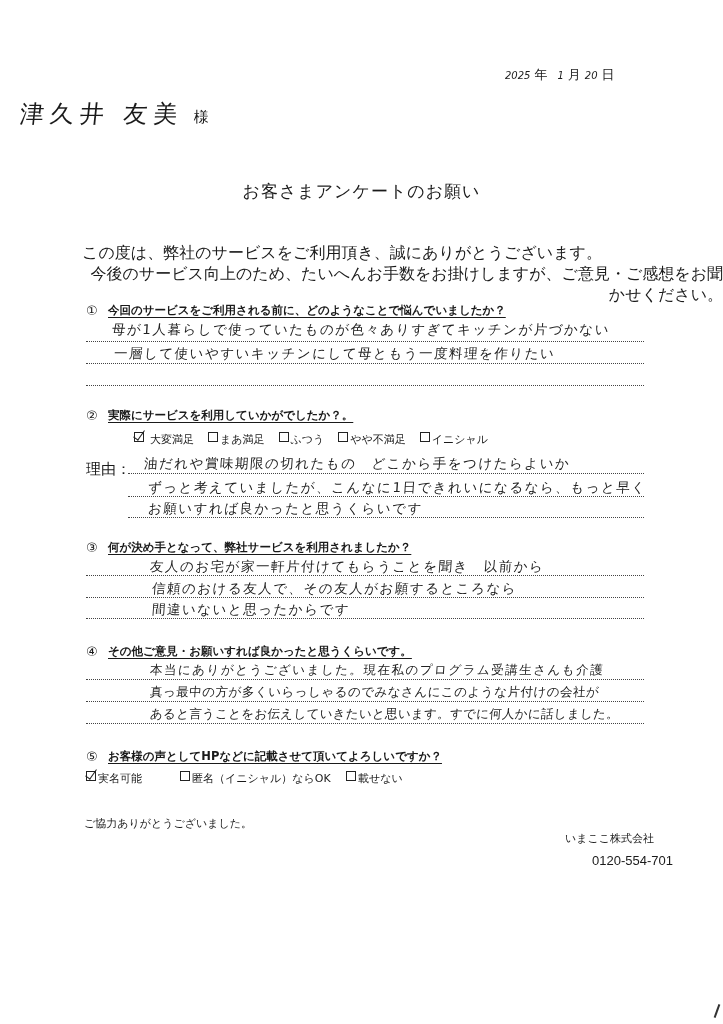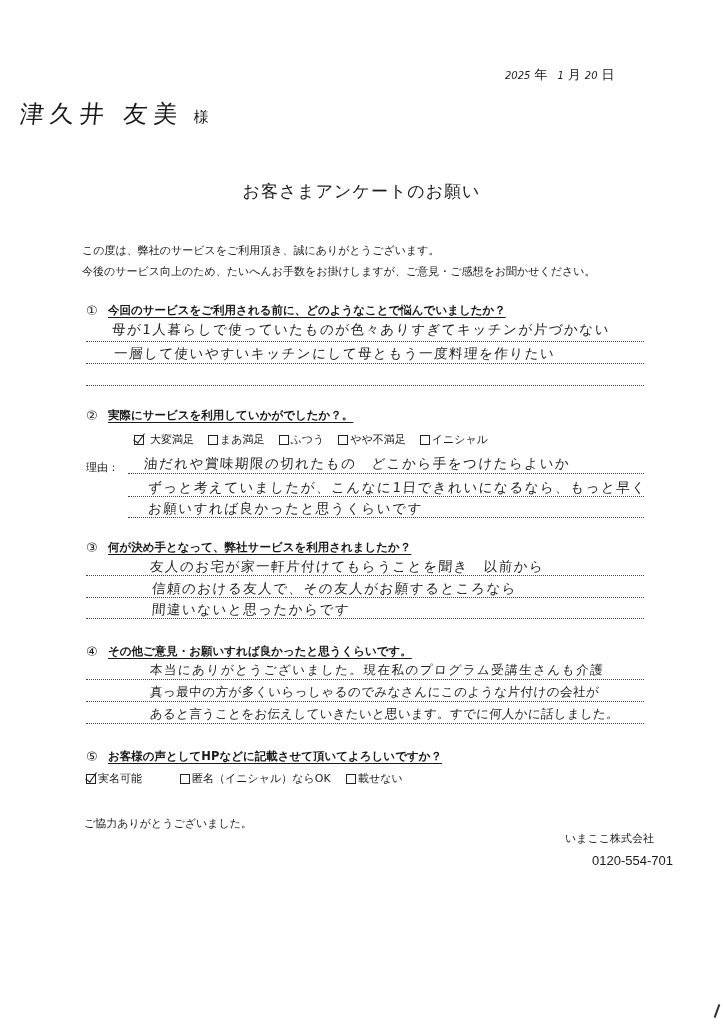--- a/index.html
+++ b/index.html
@@ -6,33 +6,33 @@
     html, body { width: 723px; height: 1024px; background: #ffffff; overflow: hidden; }
     body { position: relative; font-family: "DejaVu Serif", serif; color: #1a1a1a; }
     .abs { position: absolute; }
     .date { top: 66px; left: 505px; font-size: 13px; display: flex; align-items: baseline; gap: 4px; }
     .date .hv { font-family: "DejaVu Sans", sans-serif; font-style: italic; font-size: 10px; }
     .date .lbl { font-family: "DejaVu Serif", serif; font-size: 13px; }
     .recipient { top: 98px; left: 20px; display: flex; align-items: baseline; }
     .recipient .name { font-family: "DejaVu Sans", sans-serif; font-size: 24px; letter-spacing: 6px; transform: skewX(-6deg); }
     .recipient .sama { font-size: 15px; margin-left: 10px; font-family: "DejaVu Sans", sans-serif; }
     .title { top: 180px; left: 0; width: 723px; text-align: center; font-size: 17px; font-family: "DejaVu Serif", serif; letter-spacing: 1px; }
-    .intro { left: 82px; font-size: 11px; font-family: "DejaVu Sans", sans-serif; text-align: right; }
+    .intro { left: 82px; font-size: 16px; font-family: "DejaVu Sans", sans-serif; text-align: right; }
     .intro1 { top: 243px; }
     .intro2 { top: 264px; }
     .q-head { left: 86px; font-size: 11.5px; font-weight: bold; font-family: "DejaVu Sans", sans-serif; display: flex; align-items: center; }
     .q-num { width: 22px; font-weight: normal; font-size: 13px; }
     .q-text { text-decoration: underline; text-underline-offset: 3px; }
     .ans-line { left: 86px; width: 558px; height: 0; border-bottom: 1.5px dotted #444; }
     .ans-text { font-family: "DejaVu Sans", sans-serif; font-size: 13.5px; color: #222; letter-spacing: 1.5px; white-space: nowrap; transform: skewX(-4deg); }
     .opts { font-family: "DejaVu Sans", sans-serif; font-size: 11px; display: flex; gap: 14px; align-items: center; }
-    .opt { display: flex; align-items: center; gap: 2px; }
+    .opt { display: flex; gap: 2px; }
     .box { width: 10px; height: 10px; border: 1px solid #222; display: inline-block; position: relative; }
     .box.checked::after { content: ""; position: absolute; left: 1px; top: -5px; width: 5px; height: 11px; border-right: 1.5px solid #222; border-bottom: 1.5px solid #222; transform: rotate(35deg); }
-    .reason-label { left: 86px; top: 460px; font-size: 11px; font-family: "DejaVu Sans", sans-serif; }
+    .reason-label { left: 86px; top: 460px; font-size: 15px; font-family: "DejaVu Sans", sans-serif; }
     .thanks { left: 84px; top: 816px; font-size: 11px; font-family: "DejaVu Sans", sans-serif; }
     .company { left: 565px; top: 831px; font-size: 11px; font-family: "DejaVu Sans", sans-serif; }
     .phone { left: 592px; top: 853px; font-size: 13px; font-family: Liberation Sans, sans-serif; }
     .corner-mark { left: 716px; top: 1004px; width: 2px; height: 14px; background: #333; transform: rotate(20deg); }
   </style>
 </head>
 <body>
 
 <div class="abs date">
   <span class="hv">2025</span>

